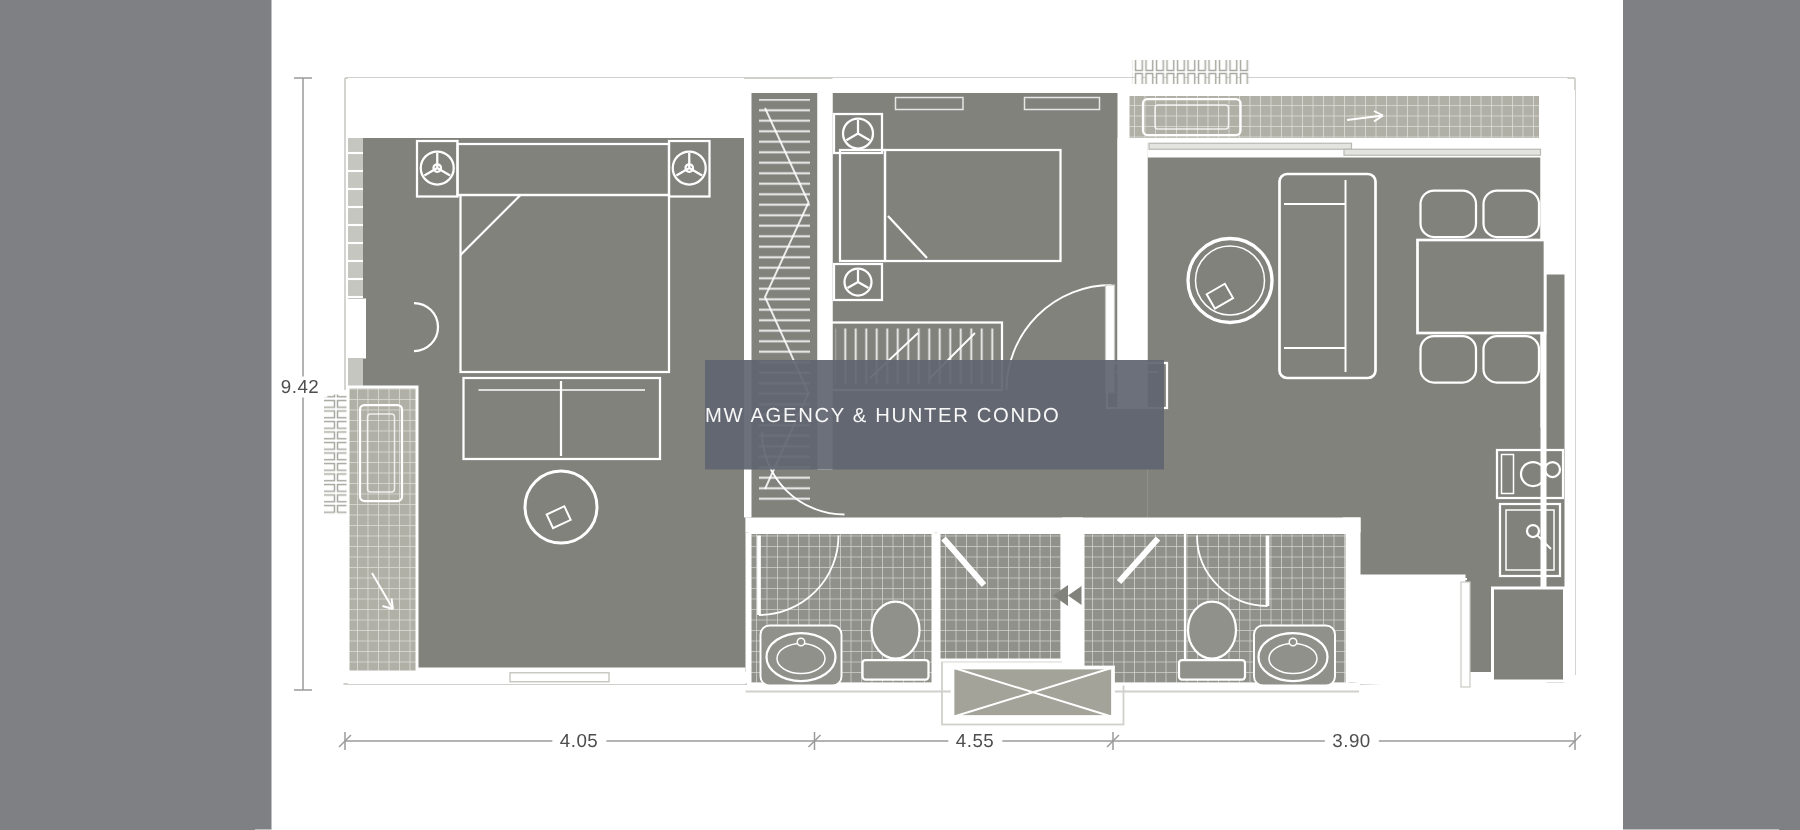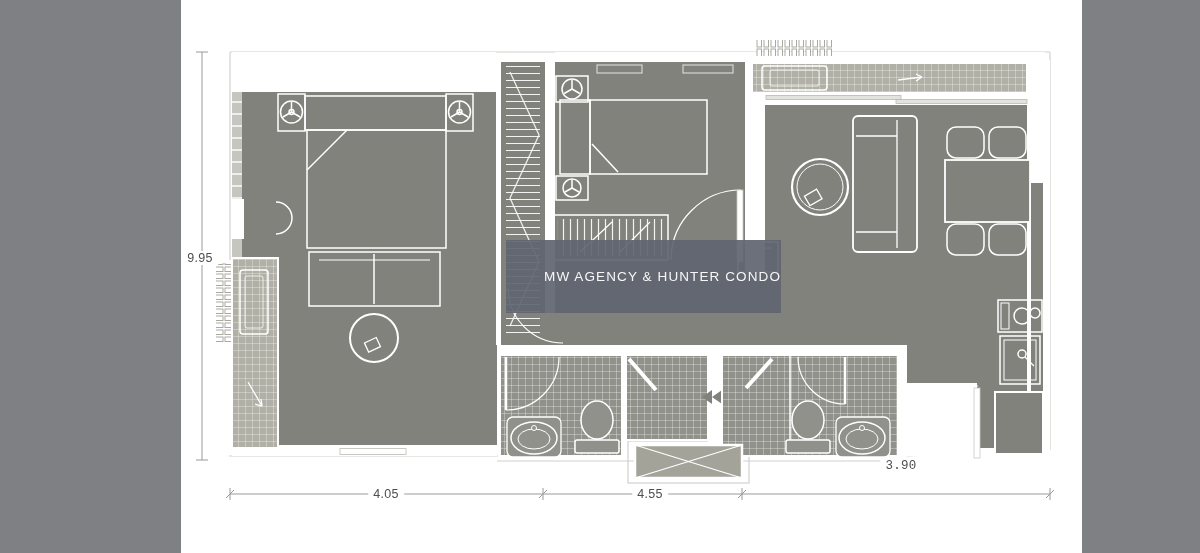--- a/index.html
+++ b/index.html
@@ -6,23 +6,23 @@
   body{width:1200px;height:553px;overflow:hidden;background:#ffffff;
        font-family:"Liberation Sans", sans-serif;}
   #stage{position:relative;width:1200px;height:553px;background:#ffffff;}
   .side-band{position:absolute;top:0;height:553px;background:var(--side-band,#7f8083);}
   #band-left{left:0;width:181px;}
   #band-right{left:1082px;width:118px;}
   #plan-svg{position:absolute;left:0;top:0;}
   .dim-label{position:absolute;transform:translate(-50%,-50%);background:#ffffff;
              padding:0 5px;font-size:12.5px;color:var(--dimension-text,#4e4e4e);
              letter-spacing:.3px;white-space:nowrap;}
-  #watermark{position:absolute;left:470px;top:240px;width:275px;height:73px;
+  #watermark{position:absolute;left:470px;top:240px;width:306px;height:73px;
              background:var(--watermark-bg,rgba(97,101,112,0.93));
-             display:flex;align-items:center;justify-content:flex-end;margin-left:36px;}
+             display:flex;align-items:center;justify-content:flex-start;}
   #watermark span{color:#f7f7f7;font-size:13.5px;letter-spacing:1.1px;
                   font-weight:400;white-space:nowrap;}
 </style>
 </head>
 <body>
 
 <div id="stage">
 
   <div id="band-left" class="side-band"></div>
   <div id="band-right" class="side-band"></div>
@@ -262,17 +262,17 @@
       <rect x="995" y="392" width="48" height="62" fill="var(--floor,#81827c)" stroke-width="2"></rect>
       <path d="M906,458 A72,72 0 0 1 978,386" stroke-width="1.2"></path>
       <rect x="974" y="388" width="6" height="70" fill="#ffffff" stroke="#c9c9c4" stroke-width="0.8"></rect>
     </g>
   </svg>
 
   <div id="watermark">
     <span>MW AGENCY &amp; HUNTER CONDO</span>
   </div>
 
-  <div class="dim-label" style="left:200px;top:258px;">9.95</div>
+  <div class="dim-label" style="left:200px;top:258px;">9.42</div>
   <div class="dim-label" style="left:386px;top:494px;">4.05</div>
   <div class="dim-label" style="left:650px;top:494px;">4.55</div>
-  <div class="dim-label" style="left:901px;top:466px;font-family:Liberation Mono, monospace;">3.90</div>
+  <div class="dim-label" style="left:901px;top:494px;">3.90</div>
 </div>
 
 </body></html>

